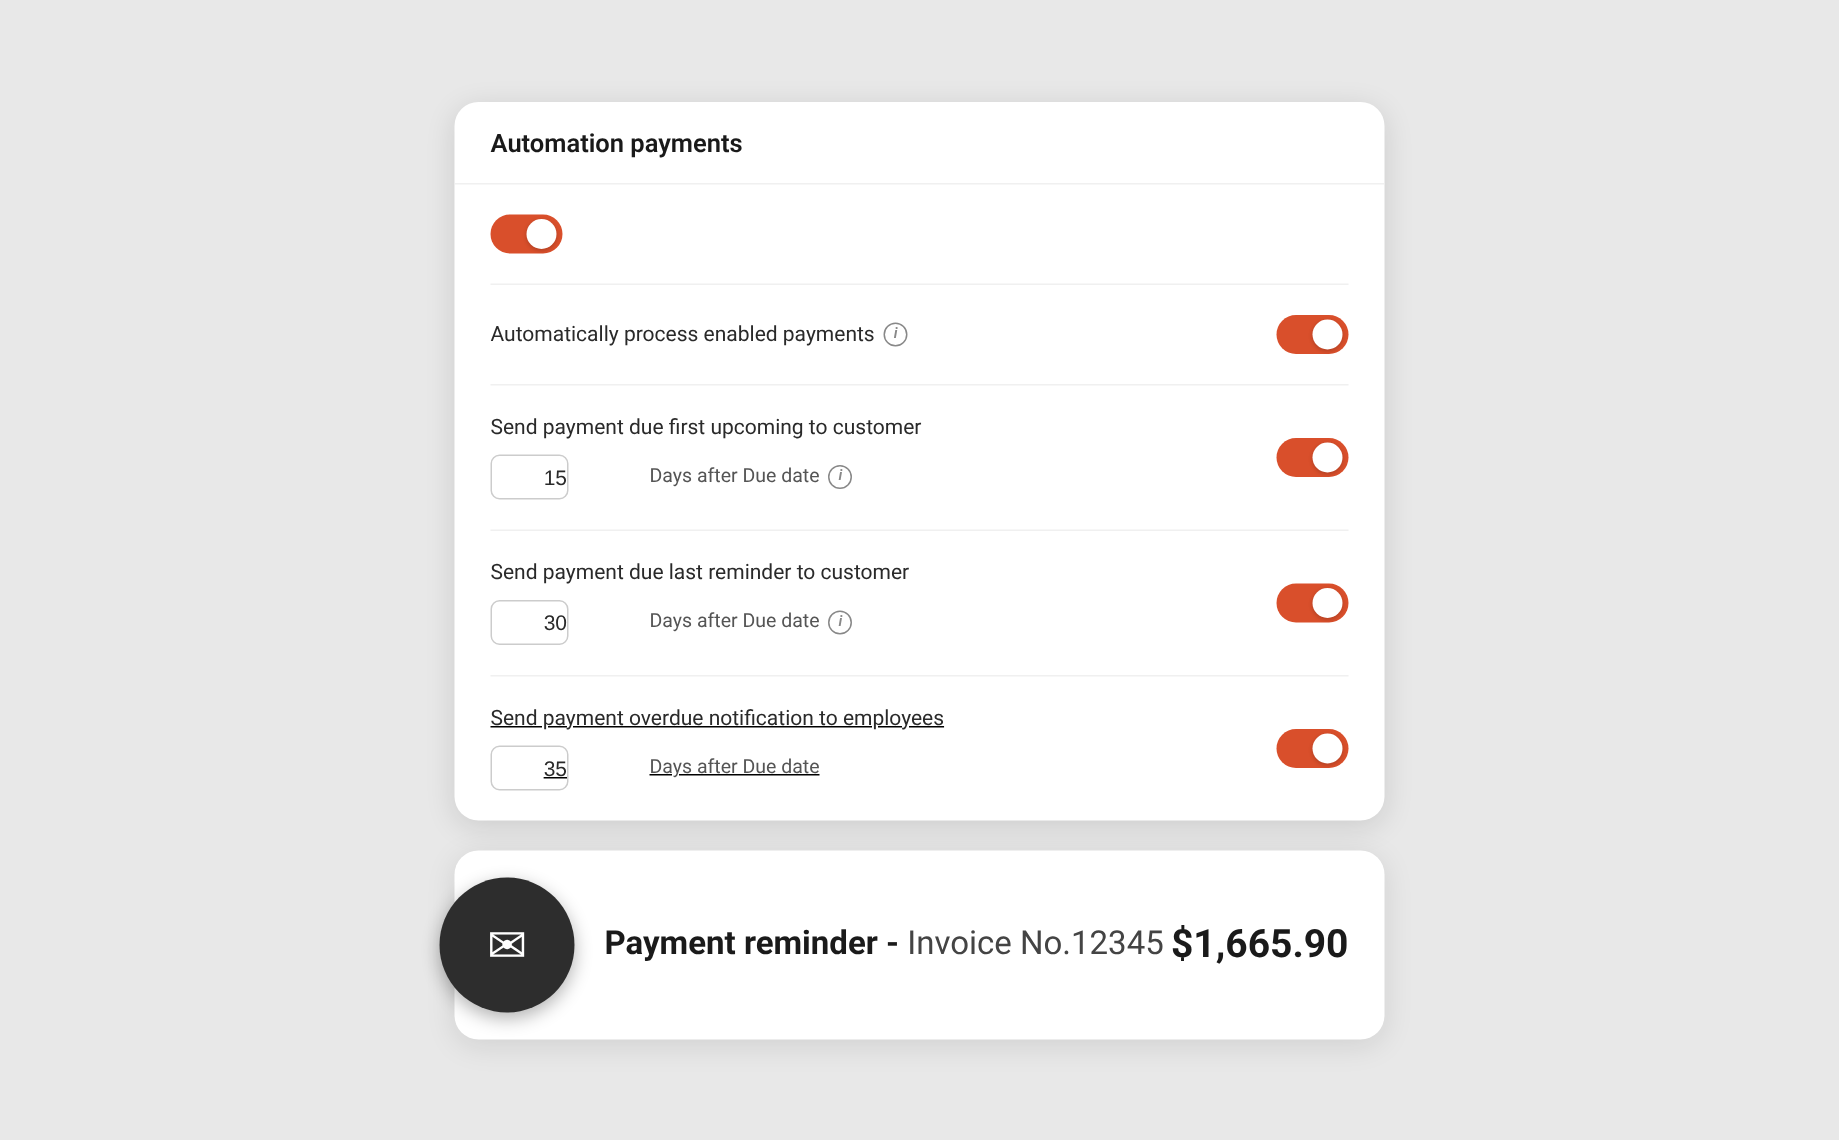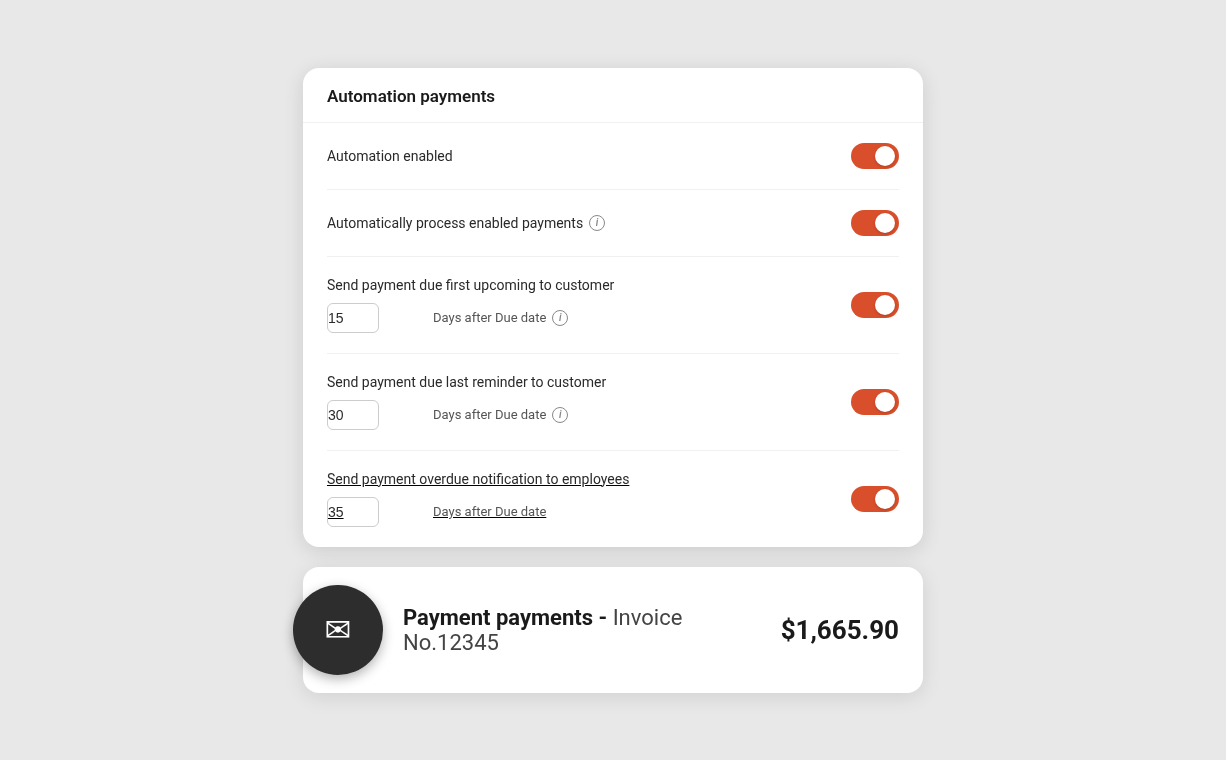--- a/index.html
+++ b/index.html
@@ -94,21 +94,21 @@
       display: flex;
       align-items: center;
       gap: 10px;
     }
 
     .days-input {
       width: 52px;
       height: 30px;
       border: 1.5px solid #ccc;
       border-radius: 6px;
-      text-align: left;
+      text-align: right;
       font-size: 14px;
       color: #2a2a2a;
       background: #fff;
     }
 
     .days-label {
       font-size: 13px;
       color: #555;
       display: flex;
       align-items: center;
@@ -212,25 +212,20 @@
 <body>
 
 <div class="wrapper">
 
   <div class="card">
     <div class="card-header">
       <h2>Automation payments</h2>
     </div>
     <div class="card-body" id="settings-container">
     <div class="setting-row">
-          <div class="setting-left">
-            <div class="setting-label">
-              <span>Automation enabled</span>
-            </div>
-          </div>
           <label class="toggle">
             <input type="checkbox" checked="" style="">
             <span class="toggle-slider"></span>
           </label>
         </div>
         <div class="setting-row">
           <div class="setting-left">
             <div class="setting-label">
               <span>Automatically process enabled payments</span>
               <span class="info-icon">i</span>
@@ -296,19 +291,19 @@
         </div>
       </div>
   </div>
 
   <div class="reminder-card">
     <div class="reminder-icon-wrap">
       <span class="envelope-icon">✉</span>
     </div>
     <div class="reminder-content">
       <div class="reminder-title">
-        <span>Payment payments</span><span> - </span><span class="light">Invoice No.12345</span>
+        <span>Payment reminder</span><span> - </span><span class="light">Invoice No.12345</span>
       </div>
     </div>
     <div class="reminder-amount">$1,665.90</div>
   </div>
 
 </div>
 
 </body></html>

